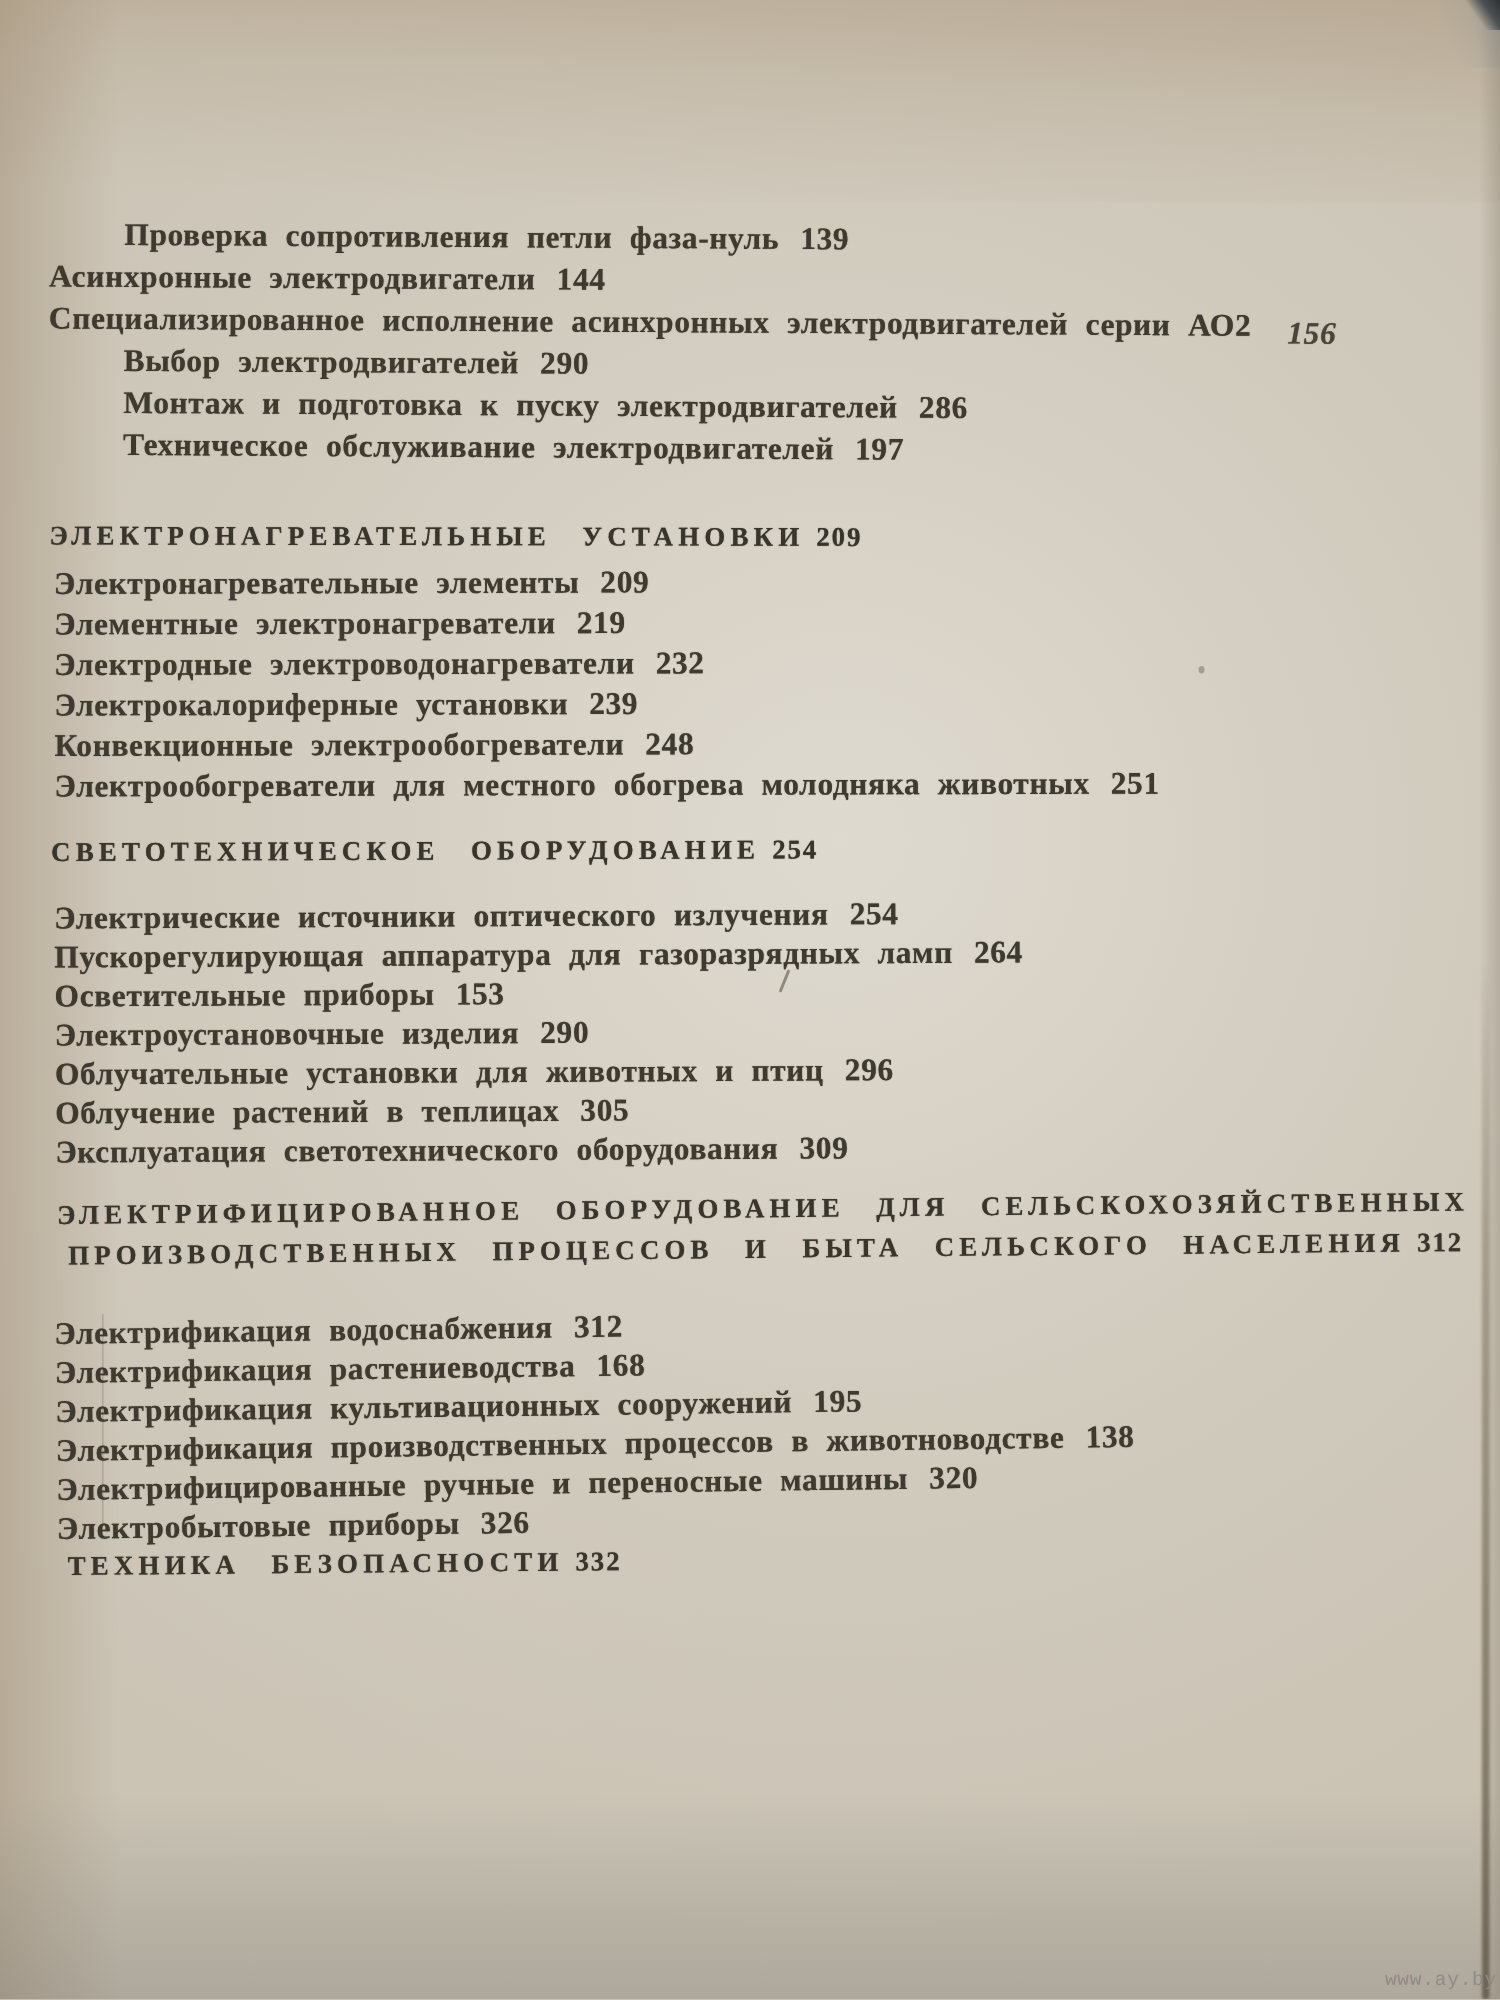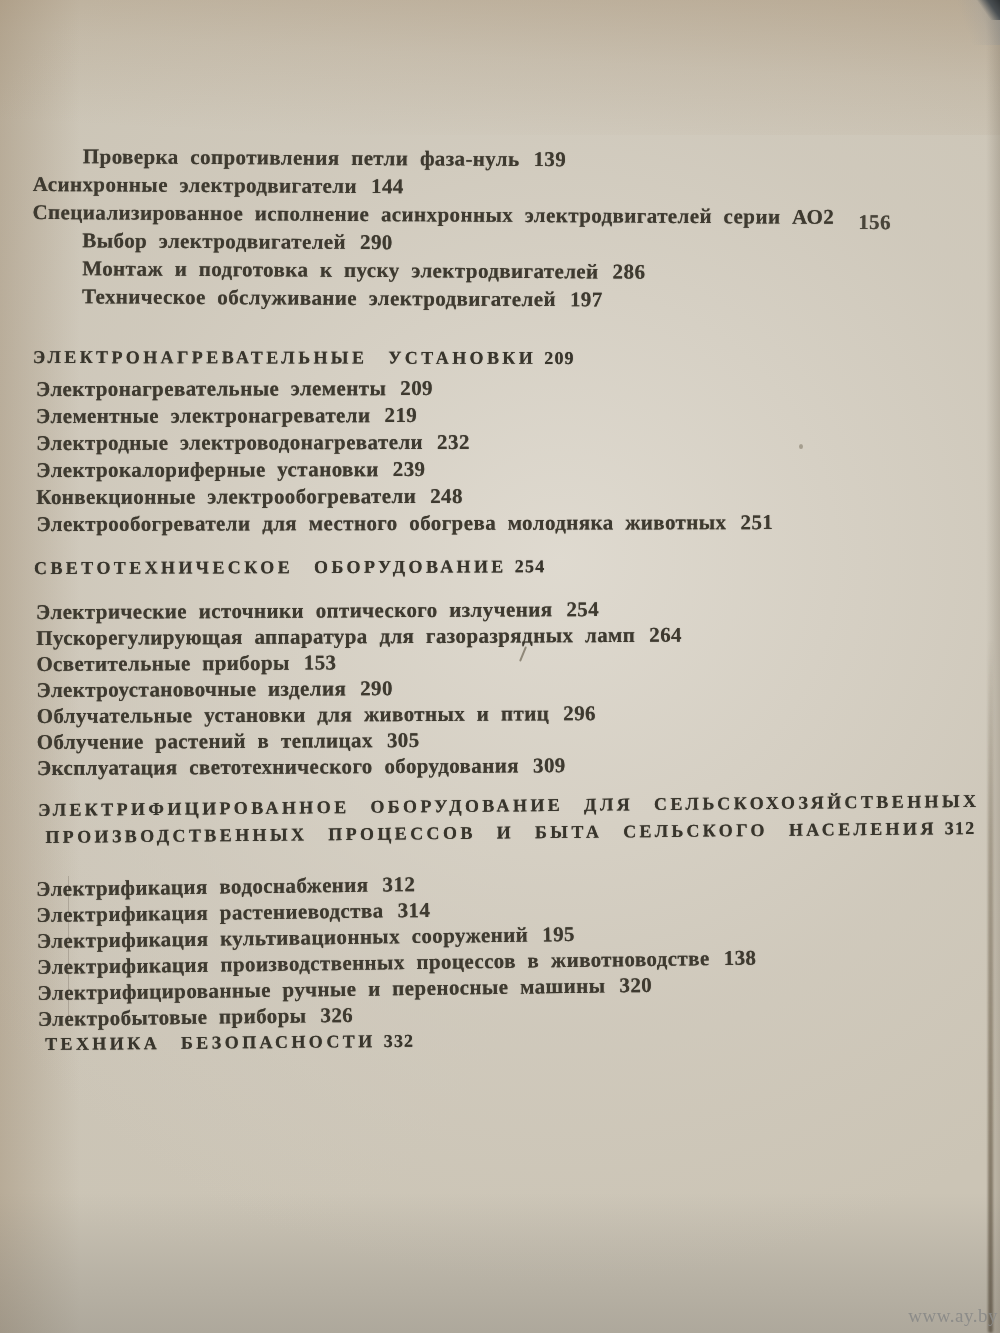--- a/index.html
+++ b/index.html
@@ -34,39 +34,39 @@
   .speck-slash{left:522px;top:646px;width:2px;height:16px;background:rgba(82,72,55,.55);
     transform:rotate(22deg);border-radius:2px;}
   .speck-dot{left:799px;top:444px;width:4px;height:5px;background:rgba(92,82,62,.40);border-radius:50%;}
 
   
   .blk{position:absolute;white-space:nowrap;transform-origin:left top;}
   .line{font-weight:bold;font-size:21px;letter-spacing:.4px;word-spacing:6px;
     color:#3e3a30;text-shadow:0 0 .7px rgba(62,56,45,.75);}
   .ind{padding-left:50px;}
   .pg{margin-left:14px;text-align:right;}
-  .pg-drift{margin-left:24px;position:relative;top:5px;opacity:.92;}
+  .pg-drift{margin-left:24px;position:relative;top:5px;opacity:.92;font-style:italic;}
 
   .b1{left:33px;top:142px;transform:rotate(.35deg);} .b1 .line{line-height:28px;}
   .b2{left:36px;top:376px;transform:rotate(-.15deg);} .b2 .line{line-height:27px;}
   .b3{left:36px;top:599px;transform:rotate(-.3deg);} .b3 .line{line-height:26px;}
   .b4{left:36px;top:876px;transform:rotate(-.75deg);} .b4 .line{line-height:26px;}
 
   .heading{position:absolute;white-space:nowrap;transform-origin:left top;
     font-weight:bold;font-size:18px;line-height:26px;letter-spacing:3.4px;word-spacing:13px;
     color:#38352c;text-shadow:0 0 .7px rgba(56,53,44,.8);}
   .heading .pg{margin-left:8px;letter-spacing:1.2px;}
   .h1{left:33px;top:344px;transform:rotate(.1deg);}
   .h2{left:34px;top:555px;transform:rotate(-.2deg);}
   .h3{left:38px;top:797px;transform:rotate(-.55deg);}
   .h3 .hline2{padding-left:7px;margin-top:1px;}
   .h4{left:45px;top:1031px;transform:rotate(-.5deg);}
 
   .watermark{position:absolute;right:2px;bottom:6px;
-    font-family:Liberation Serif, serif;font-size:19px;
+    font-family:Liberation Mono, monospace;font-size:13px;
     color:rgba(138,138,136,.95);letter-spacing:.5px;}
 </style>
 </head>
 <body>
 
 <div class="photo">
 
   <div class="shade top-shade"></div>
   <div class="shade left-shade"></div>
   <div class="shade bottom-shade"></div>
@@ -116,21 +116,21 @@
       <div class="line"><span>Эксплуатация светотехнического оборудования</span><span class="pg">309</span></div>
     </section>
 
     <div class="heading h3">
       <div>ЭЛЕКТРИФИЦИРОВАННОЕ ОБОРУДОВАНИЕ ДЛЯ СЕЛЬСКОХОЗЯЙСТВЕННЫХ</div>
       <div class="hline2"><span>ПРОИЗВОДСТВЕННЫХ ПРОЦЕССОВ И БЫТА СЕЛЬСКОГО НАСЕЛЕНИЯ</span><span class="pg">312</span></div>
     </div>
 
     <section class="blk b4">
       <div class="line"><span>Электрификация водоснабжения</span><span class="pg">312</span></div>
-      <div class="line"><span>Электрификация растениеводства</span><span class="pg">314</span></div>
+      <div class="line"><span>Электрификация растениеводства</span><span class="pg">168</span></div>
       <div class="line"><span>Электрификация культивационных сооружений</span><span class="pg">195</span></div>
       <div class="line"><span>Электрификация производственных процессов в животноводстве</span><span class="pg">138</span></div>
       <div class="line"><span>Электрифицированные ручные и переносные машины</span><span class="pg">320</span></div>
       <div class="line"><span>Электробытовые приборы</span><span class="pg">326</span></div>
     </section>
 
     <div class="heading h4">
       <span>ТЕХНИКА БЕЗОПАСНОСТИ</span><span class="pg">332</span>
     </div>
 

